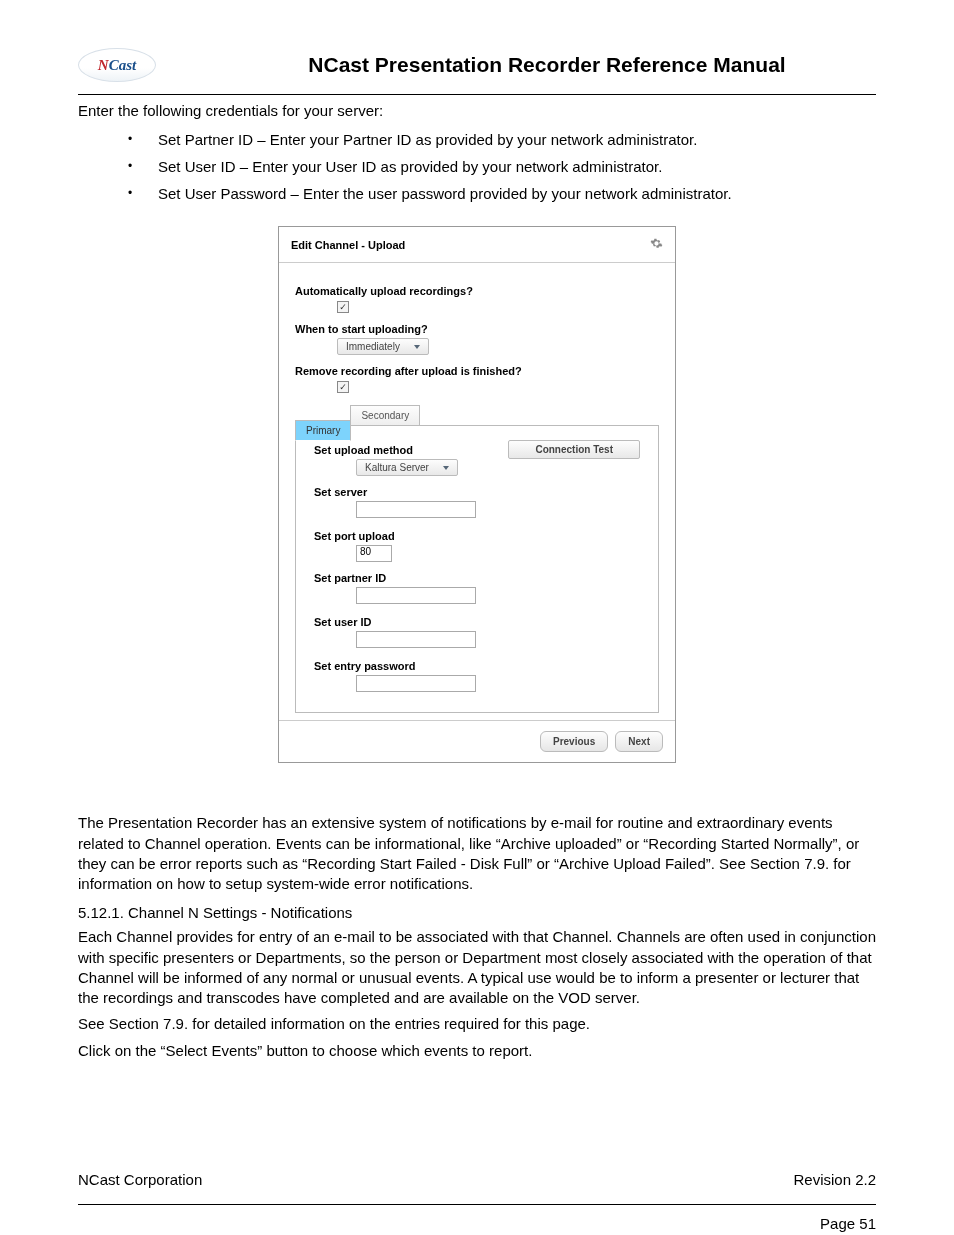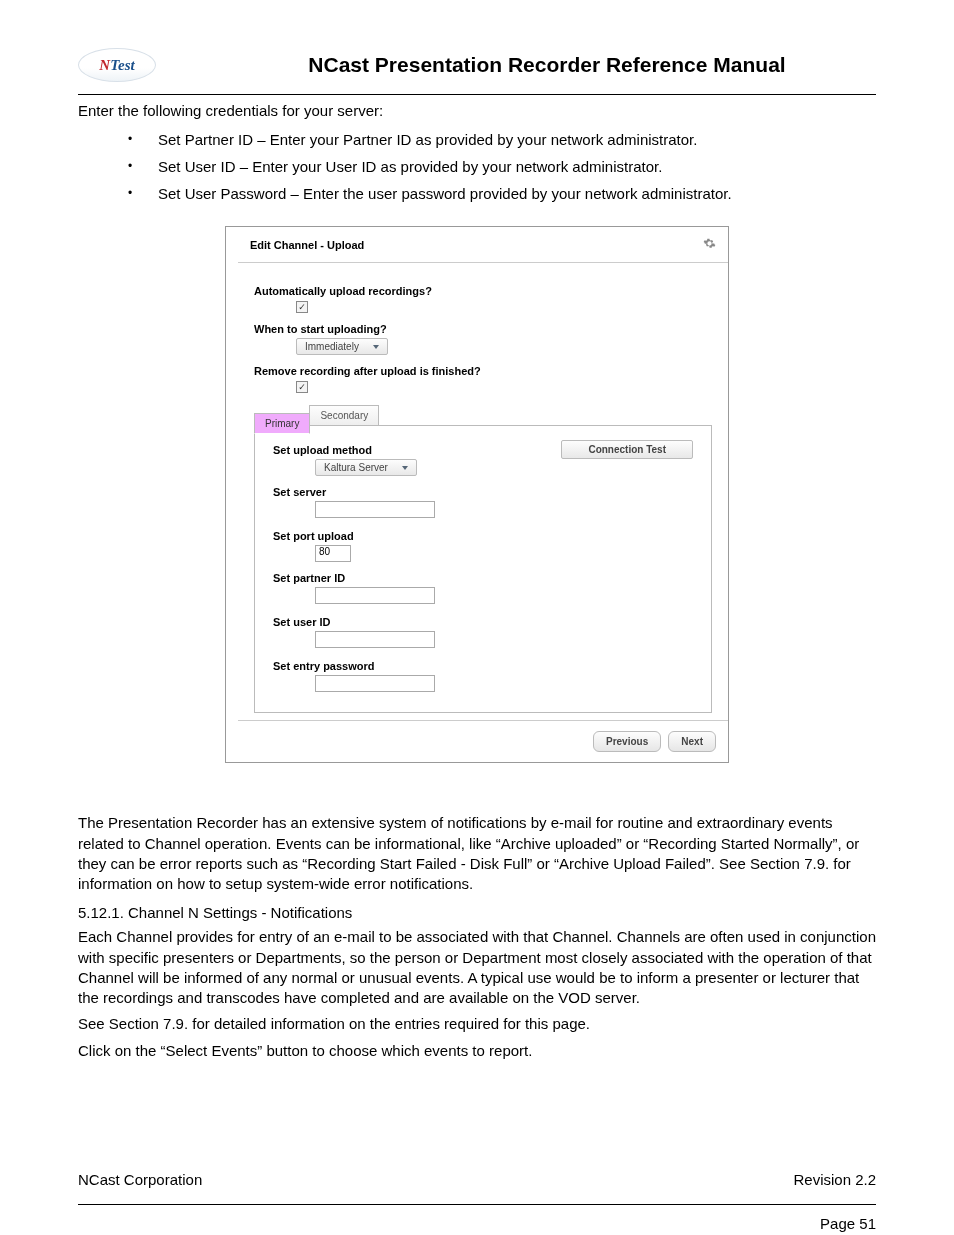--- a/index.html
+++ b/index.html
@@ -71,25 +71,24 @@
     left: 0;
     top: 1px;
     font-size: 12px;
   }
   .panel-wrap {
     display: flex;
     justify-content: center;
     margin: 24px 0 50px 0;
   }
   .panel {
-    width: 504px;
+    width: 398px;
     border: 1px solid #999;
     background: #fff;
     font-size: 11px;
-    padding-left: 12px;
   }
   .panel-head {
     display: flex;
     justify-content: space-between;
     align-items: center;
     padding: 10px 12px;
     border-bottom: 1px solid #ccc;
     font-weight: bold;
   }
   .gear {
@@ -139,24 +138,24 @@
   }
   .tab {
     border: 1px solid #bbb;
     padding: 4px 10px;
     font-size: 10px;
     background: linear-gradient(#fdfdfd,#eee);
     margin-right: -1px;
     color: #555;
   }
   .tab.active {
-    background: #f0abfc;
+    background: #7dd3fc;
     border-bottom: 1px solid #fff;
     position: relative;
-    top: 8px;
+    top: 15px;
     font-weight: normal;
     color: #333;
   }
   .tabpane {
     border: 1px solid #bbb;
     margin-top: 0;
     padding: 14px 18px 18px 18px;
     position: relative;
     top: -1px;
     z-index: 1;
@@ -217,21 +216,21 @@
     font-size: 15px;
   }
 </style>
 </head>
 <body>
 
 <div class="page">
 
   <div class="header">
     <div class="logo">
-      <div><span class="logo-n">N</span><span class="logo-cast">Test</span></div>
+      <div><span class="logo-n">N</span><span class="logo-cast">Cast</span></div>
     </div>
     <div class="page-title">NCast Presentation Recorder Reference Manual</div>
   </div>
 
   <hr class="hr-top">
 
   <div class="body-text">Enter the following credentials for your server:</div>
 
   <ul class="creds">
     <li>Set Partner ID – Enter your Partner ID as provided by your network administrator.</li>

